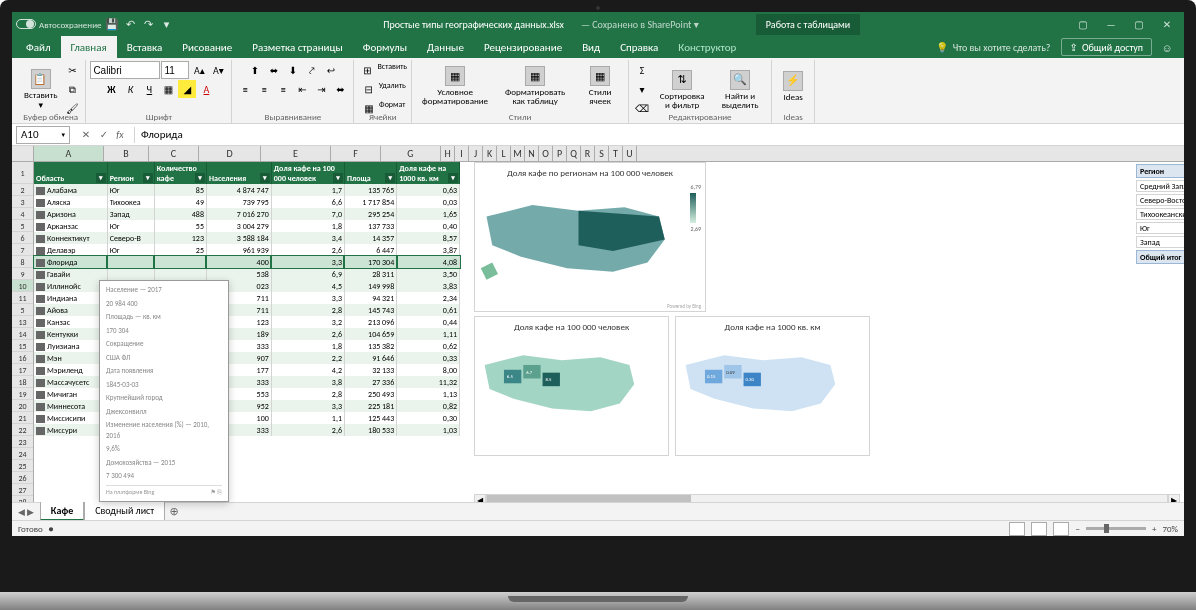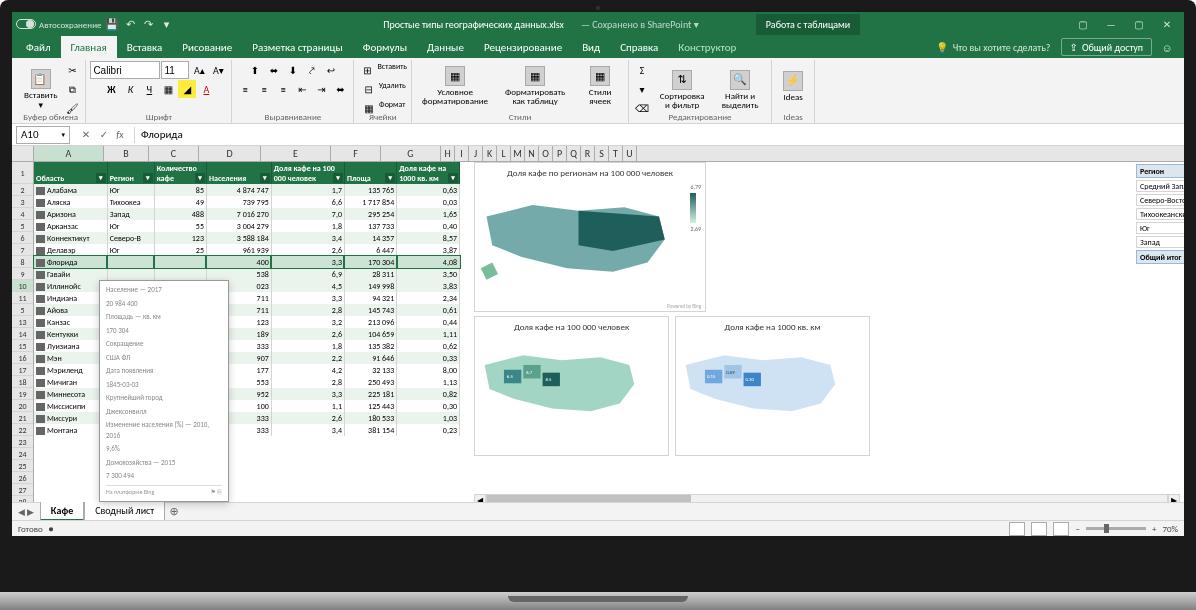--- a/index.html
+++ b/index.html
@@ -525,20 +525,29 @@
                 </tr>
                 <tr class="odd">
                   <td class="td"><span class="state-icon"></span>Мэриленд</td>
                   <td class="td"></td>
                   <td class="td num"></td>
                   <td class="td num">177</td>
                   <td class="td num">4,2</td>
                   <td class="td num">32 133</td>
                   <td class="td num">8,00</td>
                 </tr>
+                <tr class="even">
+                  <td class="td"><span class="state-icon"></span>Массачусетс</td>
+                  <td class="td"></td>
+                  <td class="td num"></td>
+                  <td class="td num">333</td>
+                  <td class="td num">3,8</td>
+                  <td class="td num">27 336</td>
+                  <td class="td num">11,32</td>
+                </tr>
                 <tr class="odd">
                   <td class="td"><span class="state-icon"></span>Мичиган</td>
                   <td class="td"></td>
                   <td class="td num"></td>
                   <td class="td num">553</td>
                   <td class="td num">2,8</td>
                   <td class="td num">250 493</td>
                   <td class="td num">1,13</td>
                 </tr>
                 <tr class="even">
@@ -560,29 +569,20 @@
                   <td class="td num">0,30</td>
                 </tr>
                 <tr class="even">
                   <td class="td"><span class="state-icon"></span>Миссури</td>
                   <td class="td"></td>
                   <td class="td num"></td>
                   <td class="td num">333</td>
                   <td class="td num">2,6</td>
                   <td class="td num">180 533</td>
                   <td class="td num">1,03</td>
-                </tr>
-                <tr class="odd">
-                  <td class="td"><span class="state-icon"></span>Монтана</td>
-                  <td class="td"></td>
-                  <td class="td num"></td>
-                  <td class="td num">333</td>
-                  <td class="td num">3,4</td>
-                  <td class="td num">381 154</td>
-                  <td class="td num">0,23</td>
                 </tr>
               </tbody>
           </table>
         </div>
 
         <div class="tooltip-card" id="tooltip">
             <div class="tt-row"><span class="tt-key">Население — 2017</span></div>
             <div class="tt-row"><span class="tt-key">20 984 400</span></div>
             <div class="tt-row"><span class="tt-key">Площадь — кв. км</span></div>
             <div class="tt-row"><span class="tt-key">170 304</span></div>

